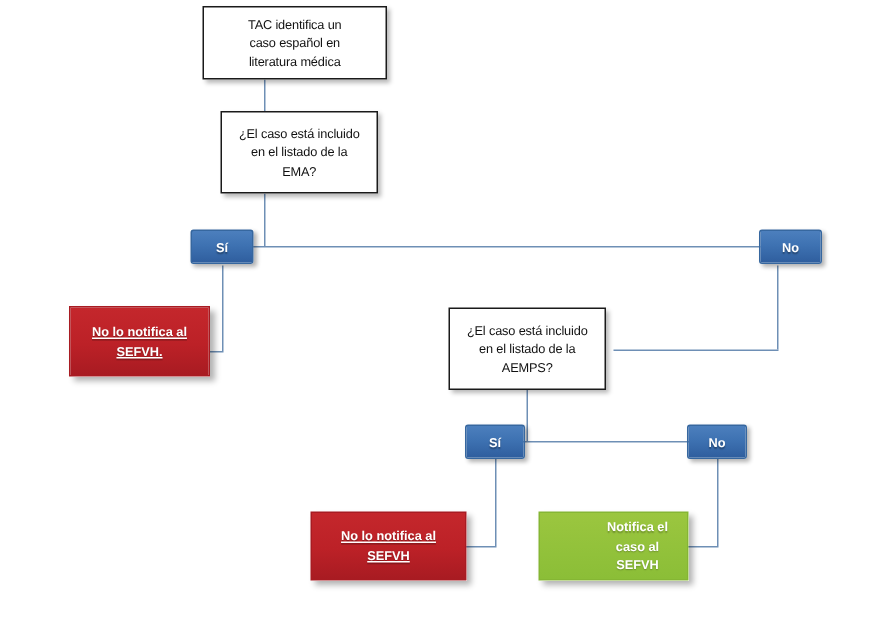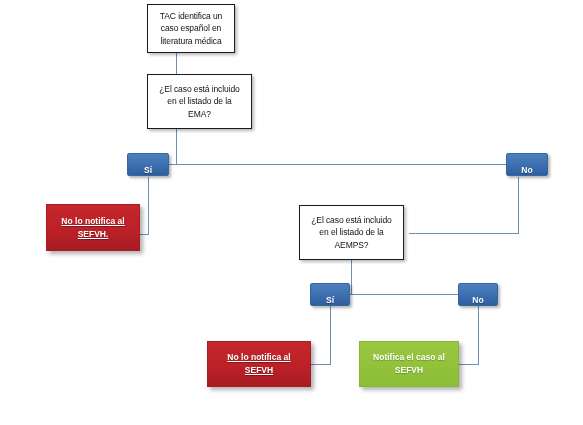--- a/index.html
+++ b/index.html
@@ -47,21 +47,20 @@
   
   .node-blue {
     background: linear-gradient(180deg, #4C7FBD 0%, #3E72B2 45%, #2F5E9E 100%);
     border: 1px solid #36679F;
     border-radius: 2px;
     color: #ffffff;
     font-size: 8.5px;
     font-weight: bold;
     text-shadow: 0 1px 1px rgba(0,0,0,0.35);
     box-shadow: 2px 2px 3px rgba(0,0,0,0.30);
-    align-items: flex-end;
   }
 
   
   .node-red {
     background: linear-gradient(180deg, #C4272C 0%, #BC2127 55%, #A81B22 100%);
     border: 1px solid #A81B22;
     color: #ffffff;
     font-size: 8.5px;
     font-weight: bold;
     line-height: 1.5;
@@ -72,20 +71,21 @@
   .node-green {
     background: linear-gradient(180deg, #99C council 0%, #8CC03C 100%);
     background: linear-gradient(180deg, #9BC63F 0%, #8BBE37 100%);
     border: 1px solid #85B634;
     color: #ffffff;
     font-size: 8.5px;
     font-weight: bold;
     line-height: 1.5;
     text-shadow: 0 1px 1px rgba(0,0,0,0.25);
     box-shadow: 3px 3px 4px rgba(0,0,0,0.30);
+    padding-left: 32px;
   }
   .node-text { white-space: pre-line; padding: 0 3px; }
 </style>
 </head>
 <body>
 
 <div id="canvas">
 
   <div class="conn v" style="left:176px; top:53px; height:21px;"></div>
 
@@ -101,21 +101,21 @@
 
   <div class="conn v" style="left:351px; top:260px; height:34px;"></div>
   <div class="conn h" style="left:344px; top:294px; width:135px;"></div>
 
   <div class="conn v" style="left:330px; top:306px; height:58px;"></div>
   <div class="conn h" style="left:310px; top:364px; width:21px;"></div>
 
   <div class="conn v" style="left:478px; top:306px; height:58px;"></div>
   <div class="conn h" style="left:458px; top:364px; width:21px;"></div>
 
-  <div class="node node-white" style="left:147px; top:4px; width:88px; height:49px;">
+  <div class="node node-white" style="left:135px; top:4px; width:123px; height:49px;">
     <span class="node-text">TAC identifica un
 caso español  en
 literatura médica</span>
   </div>
 
   <div class="node node-white" style="left:147px; top:74px; width:105px; height:55px;">
     <span class="node-text">¿El caso está incluido
 en el listado de la
 EMA?</span>
   </div>

